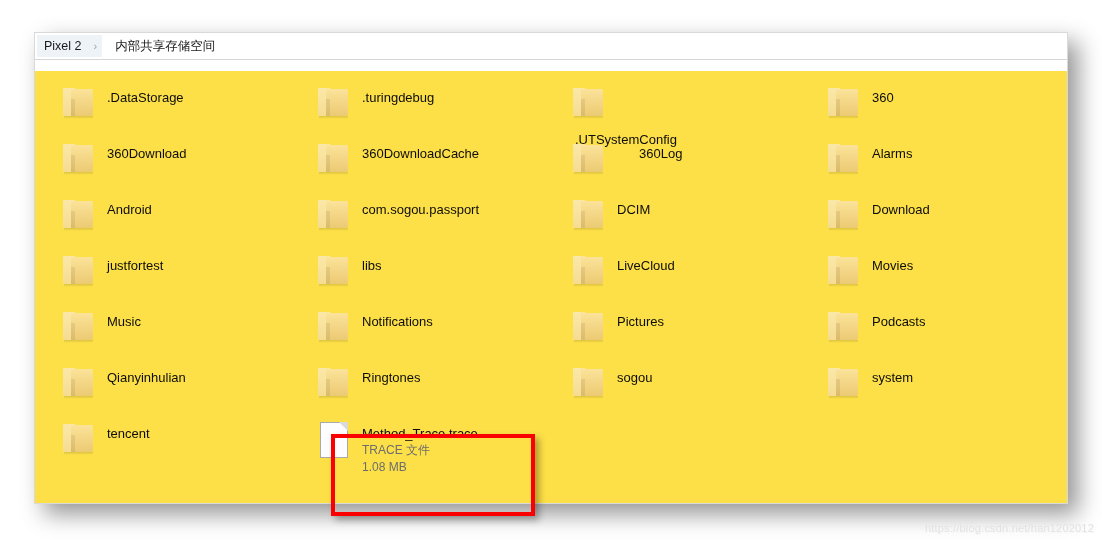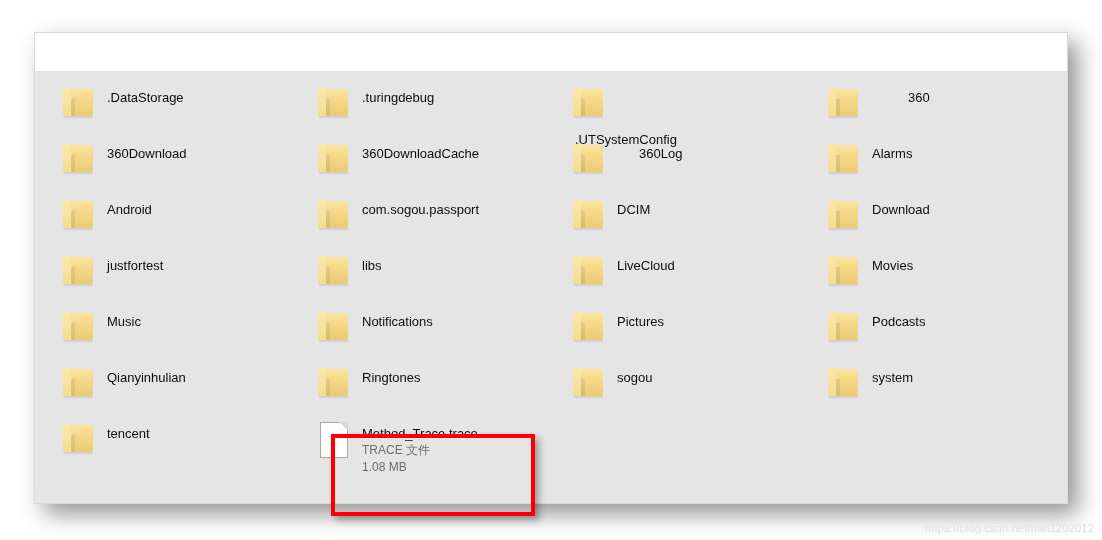--- a/index.html
+++ b/index.html
@@ -89,21 +89,21 @@
     border-bottom: 1px solid #dcdcdc;
   }
 
   
   .items {
     position: absolute;
     left: 0;
     top: 38px;
     right: 0;
     bottom: 0;
-    background: #e5e5e5;
+    background: #fde047;
   }
 
   .item {
     position: absolute;
     display: flex;
     align-items: flex-start;
     width: 232px;
     height: 50px;
   }
 
@@ -231,20 +231,25 @@
 </style>
 </head>
 <body>
 
 <div id="root">
 
   <div class="window-shadow"></div>
 
   <div class="window">
 
+    <div class="addressbar">
+      <span class="crumb crumb-root">Pixel 2</span>
+      <span class="crumb-sep">›</span>
+      <span class="crumb crumb-current">内部共享存储空间</span>
+    </div>
 
     <div class="toolstrip"></div>
 
     <div class="items" id="items-area">
         <div class="item" style="left: 22px; top: 13px;">
           <div class="icon-wrap">
             <div class="folder">
               <div class="back"></div>
               <div class="front"></div>
               <div class="notch"></div>
@@ -274,21 +279,21 @@
               <div class="back"></div>
               <div class="front"></div>
               <div class="notch"></div>
               <div class="shadow"></div>
             </div>
           </div>
           <div class="labels">
             <div class="label-name">.UTSystemConfig</div>
           </div>
         </div>
-        <div class="item" style="left: 787px; top: 13px; gap: 36px;">
+        <div class="item" style="left: 787px; top: 13px;">
           <div class="icon-wrap">
             <div class="folder">
               <div class="back"></div>
               <div class="front"></div>
               <div class="notch"></div>
               <div class="shadow"></div>
             </div>
           </div>
           <div class="labels">
             <div class="label-name">360</div>

